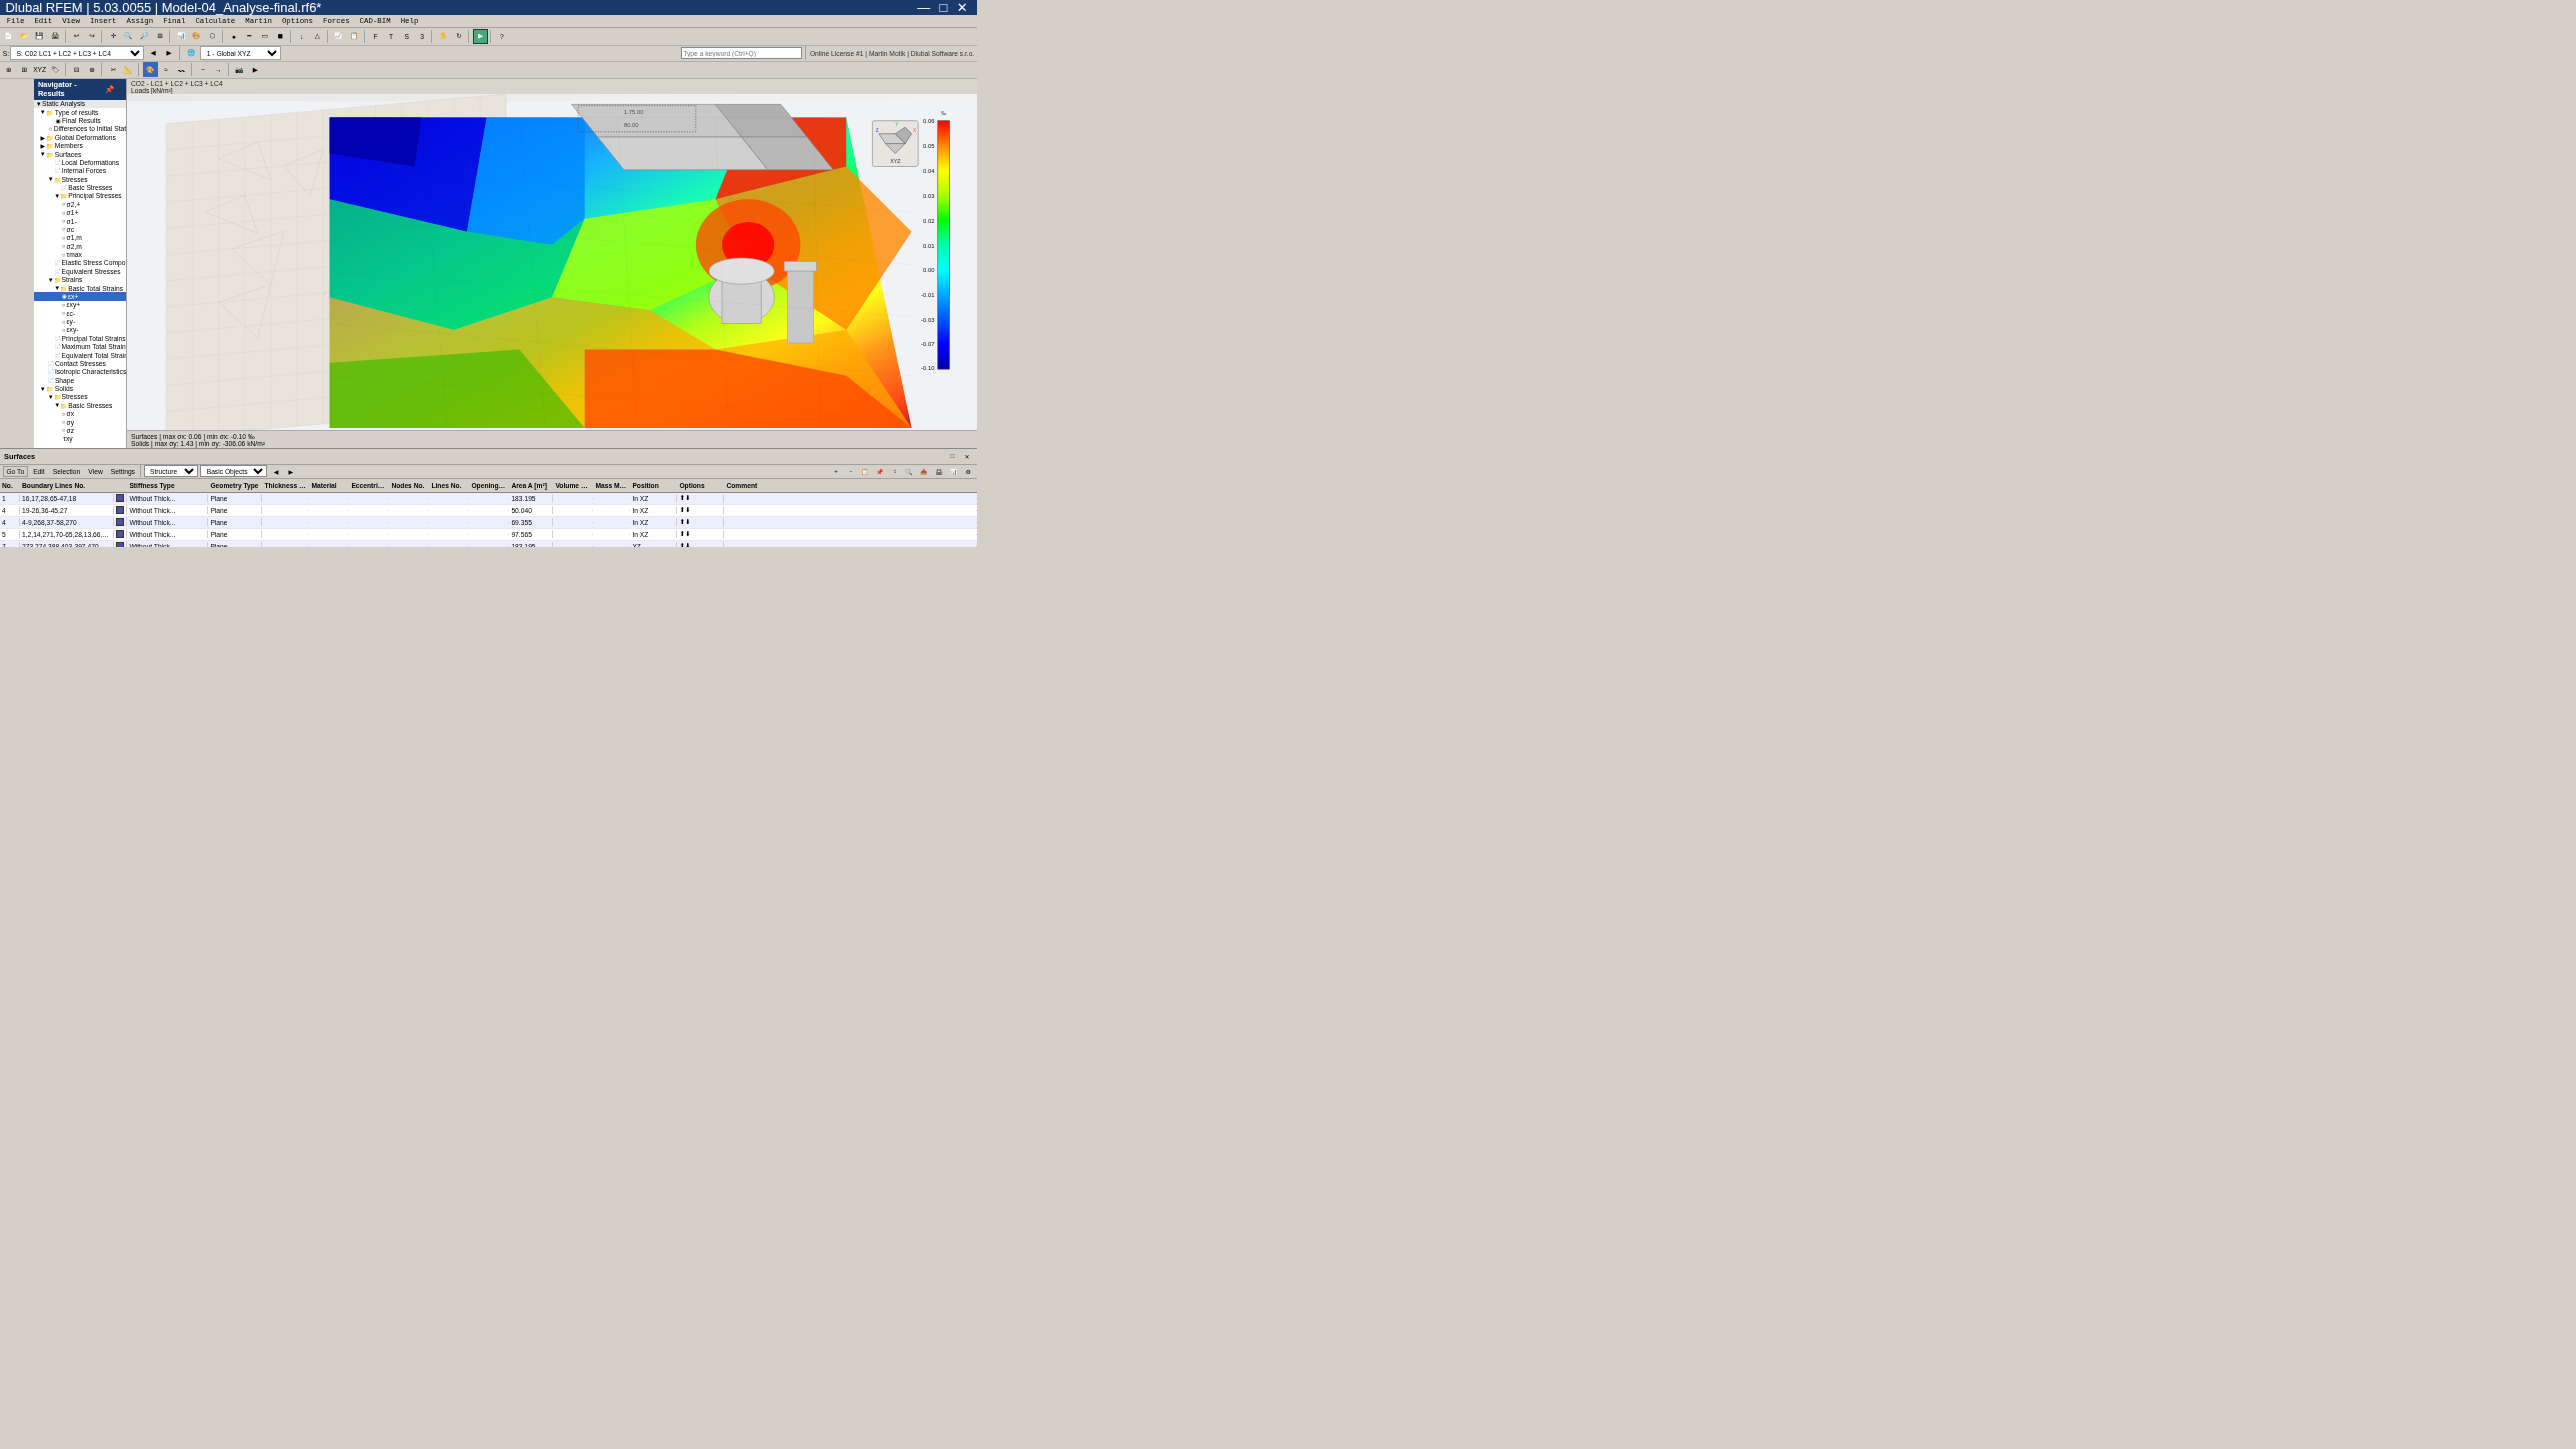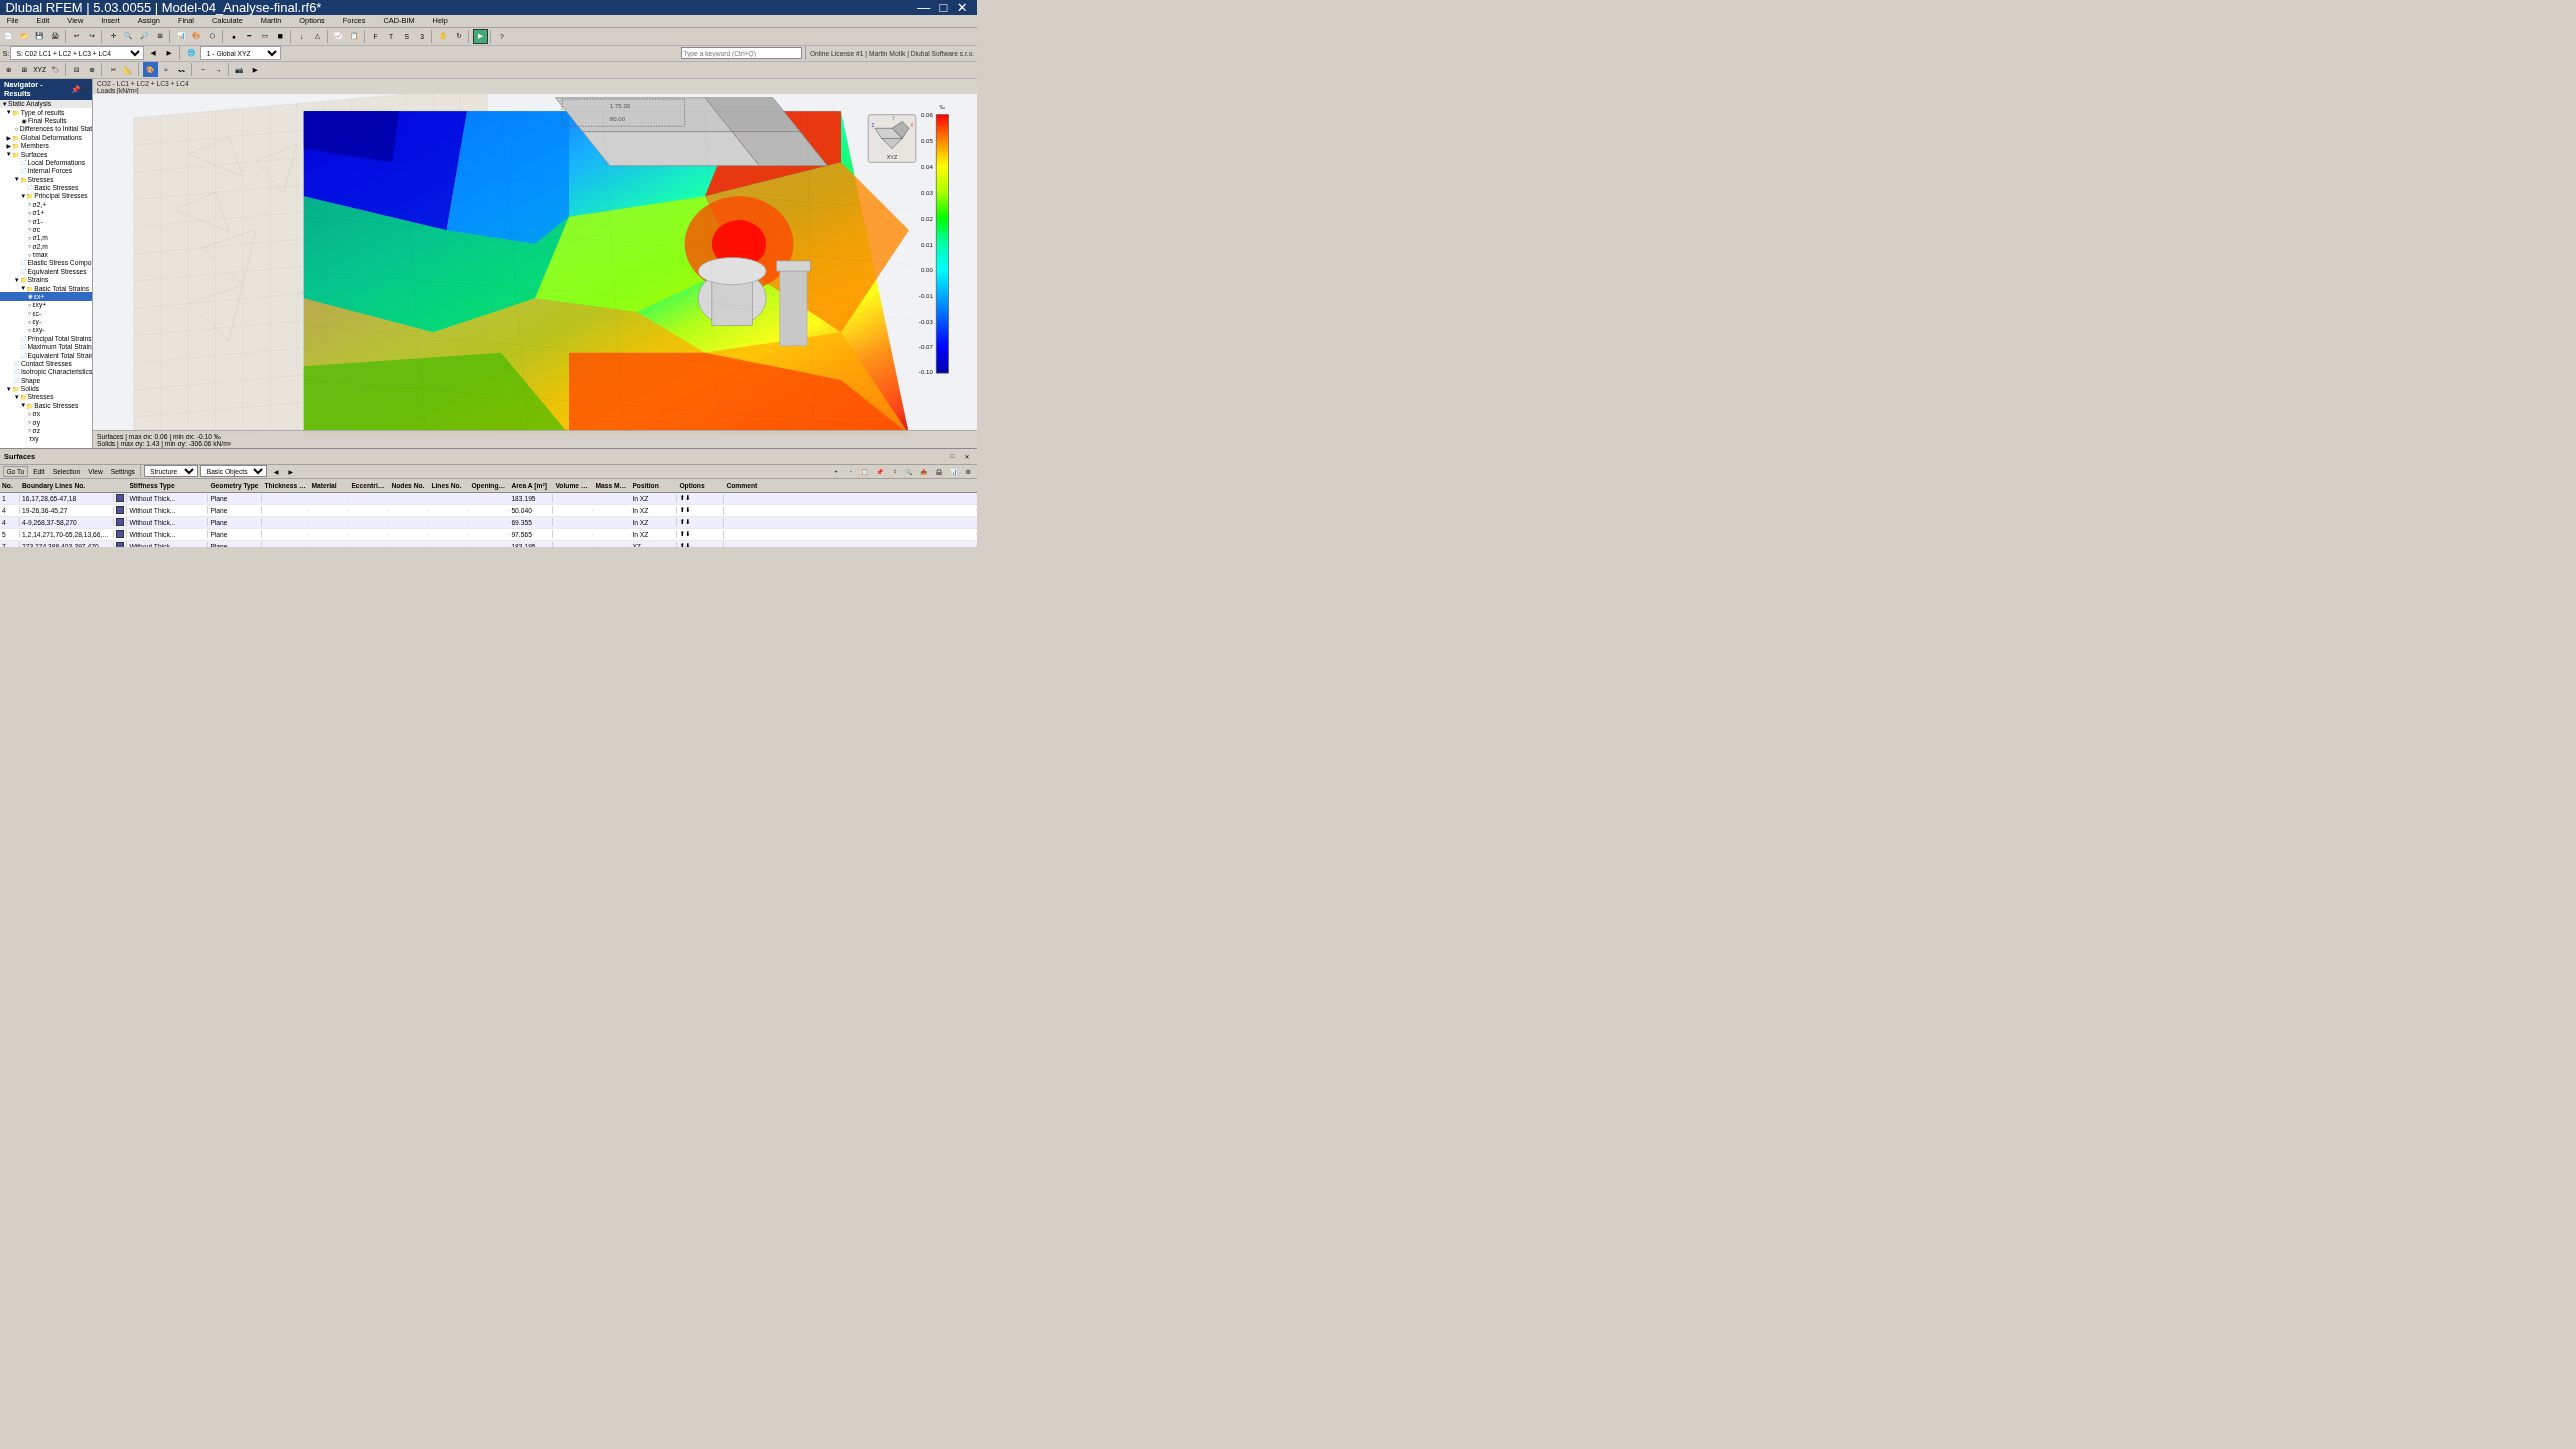--- a/index.html
+++ b/index.html
@@ -2,37 +2,37 @@
 <html style="font-size:10.7px"><head>
   <meta charset="utf-8">
   <style>
     * { box-sizing: border-box; margin: 0; padding: 0; }
     body { font-family: 'Segoe UI', Arial, sans-serif; font-size: 7.4px; background: #d4d0c8; overflow: hidden; width: 977px; height: 547px; }
     
     
     #title-bar { background: #1a3a6b; color: white; height: 14.8px; display: flex; align-items: center; justify-content: space-between; padding: 0 5.4px; font-size: 13px; }
     
     
-    #menu-bar { background: #d4d0c8; height: 13.4px; display: flex; align-items: center; padding: 0 2.7px; border-bottom: 0.7px solid #a0a0a0; font-size: 7.4px; gap: 10px; }
+    #menu-bar { background: #d4d0c8; height: 13.4px; display: flex; align-items: center; padding: 0 2.7px; border-bottom: 0.7px solid #a0a0a0; font-size: 7.4px; gap: 2px; font-family: Liberation Mono, monospace; }
     #menu-bar span { padding: 1.3px 4px; cursor: pointer; }
     
     
     .toolbar-row { background: #d4d0c8; height: 17.4px; display: flex; align-items: center; padding: 0 1.3px; border-bottom: 0.7px solid #b0b0b0; gap: 0.7px; overflow: hidden; }
     .tb-btn { width: 14.8px; height: 14.8px; background: #d4d0c8; border: 0.7px solid transparent; cursor: pointer; display: inline-flex; align-items: center; justify-content: center; font-size: 6.7px; }
     .tb-separator { width: 2.7px; height: 13.4px; border-left: 0.7px solid #a0a0a0; margin: 0 1.3px; }
     .tb-dropdown { height: 13.4px; background: white; border: 0.7px solid #a0a0a0; font-size: 6.7px; padding: 0 1.3px; cursor: pointer; }
     
     
     #toolbar-2 { background: #d4d0c8; height: 16px; display: flex; align-items: center; padding: 0 2.7px; border-bottom: 0.7px solid #b0b0b0; gap: 1.3px; font-size: 7.4px; }
     
     
     #main { display: flex; height: calc(547px - 14.8px - 13.4px - 17.4px - 17.4px - 16px - 13.4px); }
     
     
-    #navigator { width: 93px; background: #d4d0c8; border-right: 1.3px solid #a0a0a0; display: flex; flex-direction: column; overflow: hidden; }
+    #navigator { width: 93px; background: #d4d0c8; border-right: 1.3px solid #a0a0a0; display: flex; flex-direction: column; overflow: hidden; margin-left: 34px; }
     #navigator-header { background: #1a3a6b; color: white; padding: 1.3px 4px; font-size: 7.4px; font-weight: bold; display: flex; justify-content: space-between; align-items: center; }
     #nav-tree { flex: 1; overflow-y: auto; overflow-x: hidden; background: white; }
     .tree-item { display: flex; align-items: center; padding: 0.7px 0; cursor: pointer; white-space: nowrap; font-size: 6.7px; }
     .tree-item .arrow { width: 6.7px; text-align: center; font-size: 6px; }
     .tree-item .label { flex: 1; }
     .tree-item.selected { background: #316ac5; color: white; }
     
     
     #viewport { flex: 1; background: #f0f0f0; position: relative; overflow: hidden; }
     

